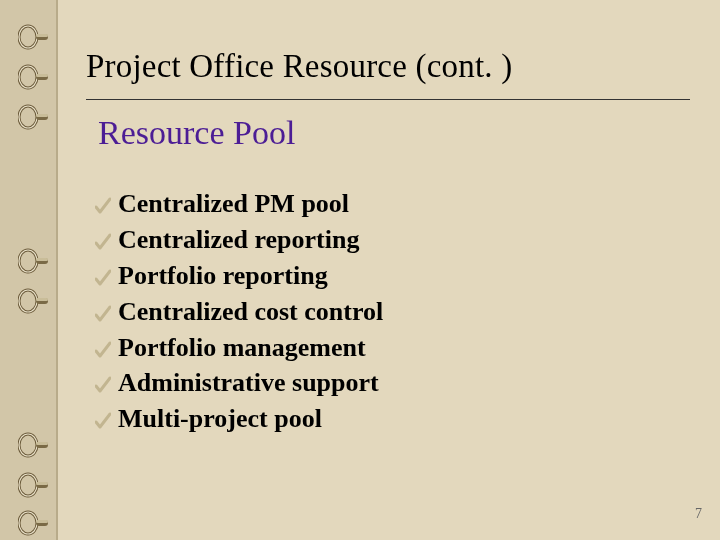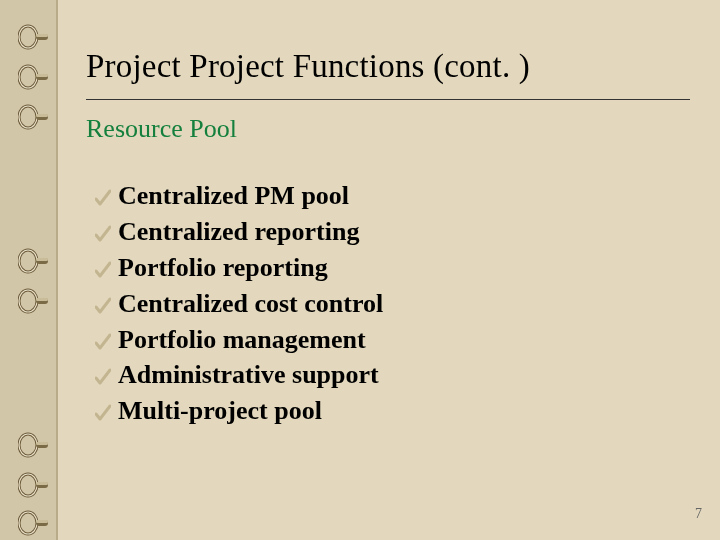--- a/index.html
+++ b/index.html
@@ -42,24 +42,24 @@
     color: #000;
     margin: 0 0 14px 0;
     letter-spacing: 0.2px;
   }
   .rule {
     border: none;
     border-top: 1px solid #333;
     margin: 0 0 14px 0;
   }
   .subtitle {
-    font-size: 26px;
+    font-size: 34px;
     font-weight: 400;
-    color: #15803d;
-    margin: 0 0 34px 0;
+    color: #4c1d95;
+    margin: 0 0 34px 12px;
   }
   .bullets {
     list-style: none;
     padding: 0;
     margin: 0 0 12px 6px;
   }
   .bullets li {
     display: flex;
     align-items: center;
     font-size: 26px;
@@ -148,21 +148,21 @@
     <svg width="30" height="26" viewBox="0 0 30 26">
         <ellipse cx="10" cy="13" rx="9" ry="11" fill="none" stroke="#6b5a3a" stroke-width="3"></ellipse>
         <ellipse cx="10" cy="13" rx="9" ry="11" fill="none" stroke="#e8e0c8" stroke-width="1.2"></ellipse>
         <rect x="18" y="10" width="12" height="6" rx="3" fill="#7a6a46"></rect>
         <rect x="18" y="10" width="12" height="3" rx="1.5" fill="#c9bd99"></rect>
       </svg>
   </div>
 </div>
 
 <div class="content">
-  <h1 class="title">Project Project Functions (cont. )</h1>
+  <h1 class="title">Project Office Resource (cont. )</h1>
   <hr class="rule">
   <h2 class="subtitle">Resource Pool</h2>
 
   <ul class="bullets">
     <li>
       <span class="check"><svg width="16" height="18" viewBox="0 0 16 18">
             <path d="M1 10 L5 15 L15 2" fill="none" stroke="#c2b590" stroke-width="3" stroke-linecap="round" stroke-linejoin="round"></path>
           </svg></span>
       <span>Centralized PM pool</span>
     </li>

